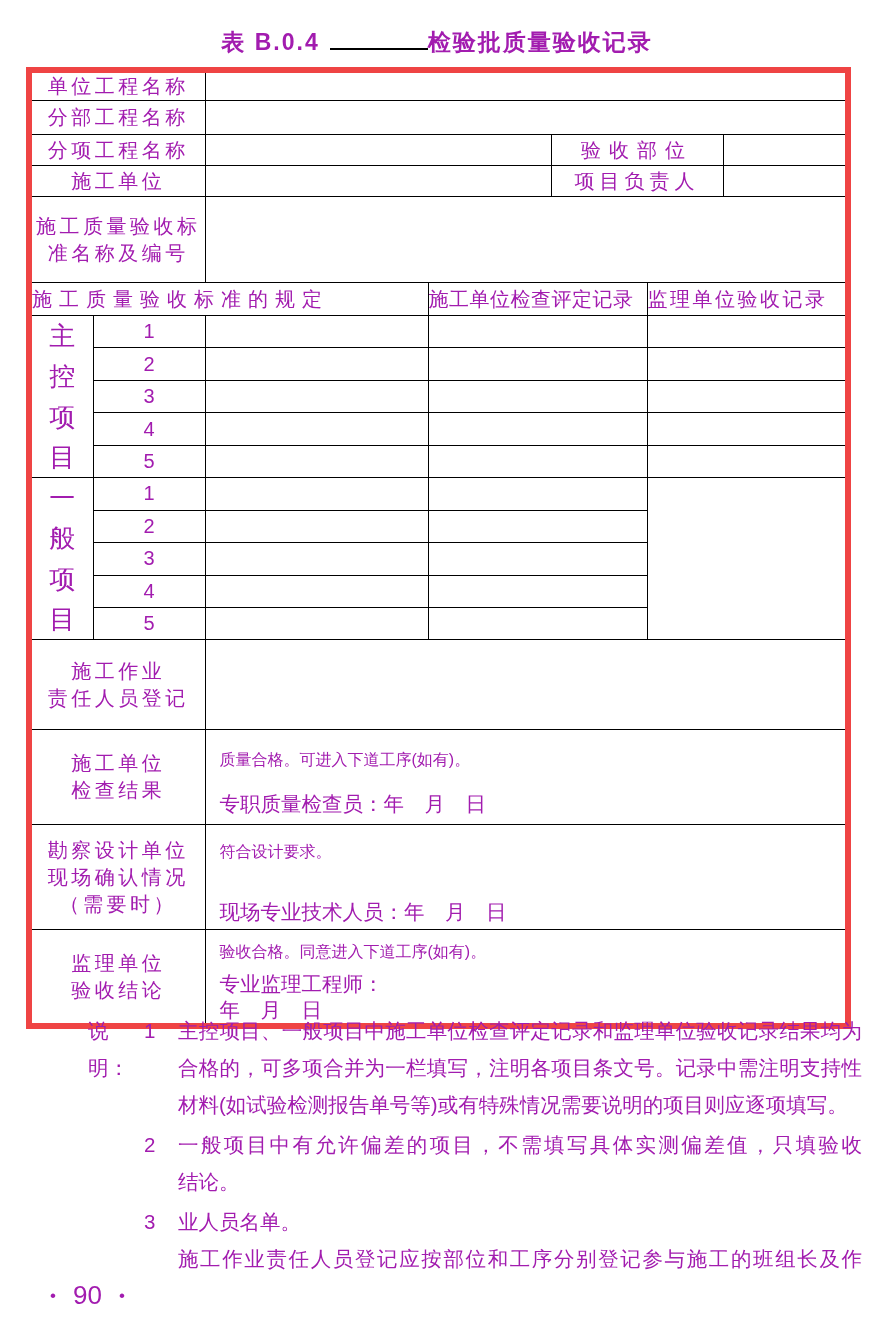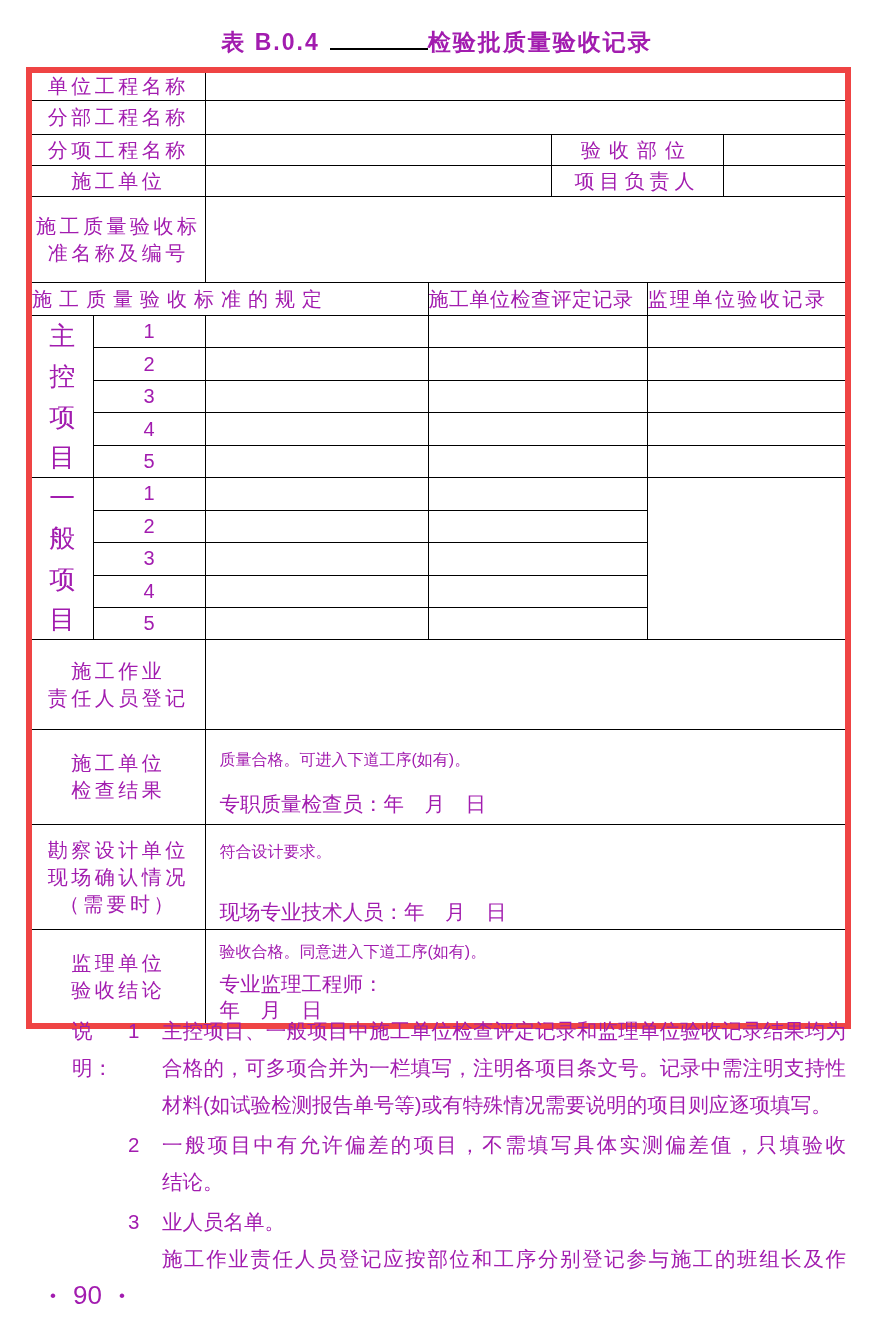--- a/index.html
+++ b/index.html
@@ -47,21 +47,21 @@
   .result-inner { padding:9px 0 0 14px; }
   .result-text { font-size:16px; line-height:26px; }
   .sign-row {
     display:flex; justify-content:flex-start; align-items:baseline;
     padding-right:46px; font-size:20.5px; line-height:26px;
   }
   .mt18 { margin-top:18px; }
   .mt34 { margin-top:34px; }
   .mt6  { margin-top:6px;flex-direction:column;  }
   
-  .notes { position:absolute; left:72px; top:1012px; width:774px; font-size:20.5px; }
+  .notes { position:absolute; left:88px; top:1012px; width:774px; font-size:20.5px; }
   .note-row { display:grid; grid-template-columns:56px 34px 1fr; margin-bottom:3px; }
   .note-label, .note-num { line-height:37px; }
   .note-line { line-height:37px; text-align:justify; text-align-last:justify; }
   .note-line.last { text-align-last:left; }
   
   .footer {
     position:absolute; left:50px; top:1280px; display:flex;
     align-items:center; gap:17px; font-size:26px;
   }
   .footer .dot { font-size:17px; }

